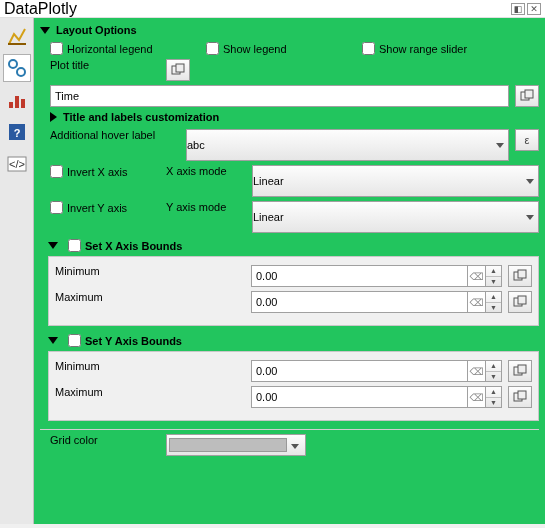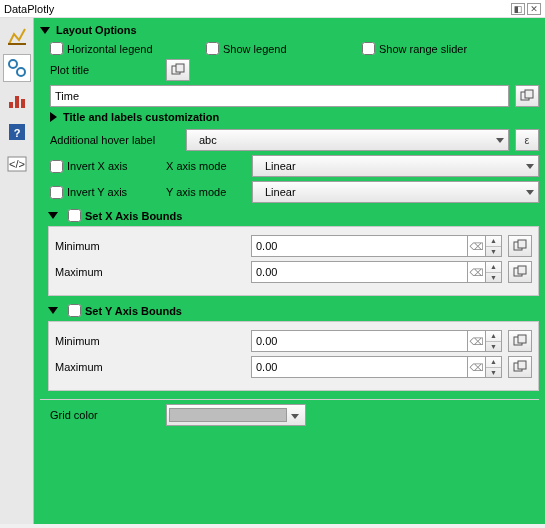--- a/index.html
+++ b/index.html
@@ -1,36 +1,36 @@
 <!DOCTYPE html>
 <html><head>
 <meta charset="utf-8">
 <style>
 *{box-sizing:border-box;font-family:"Segoe UI",Tahoma,sans-serif;font-size:11px;margin:0;padding:0}
 body{background:#f0f0f0;width:545px;height:528px;overflow:hidden}
 .titlebar{height:18px;display:flex;align-items:center;padding:0 4px;background:#fff;border-bottom:1px solid #e0e0e0}
-.titlebar .title{flex:1;font-size:11px;color:#000}
+.titlebar .title{flex:1;font-size:16px;color:#000}
 .titlebar .winbtn{width:14px;height:12px;margin-left:2px;display:flex;align-items:center;justify-content:center;border:1px solid #999;font-size:9px;color:#555;background:#fff}
 .mainrow{display:flex;height:506px}
 .sidebar{width:34px;background:#e8e8e8;border-right:1px solid #c0c0c0;display:flex;flex-direction:column;align-items:center;padding-top:4px;gap:4px}
 .sidebar .sbtn{width:28px;height:28px;display:flex;align-items:center;justify-content:center;border:1px solid transparent}
 .sidebar .sbtn.active{background:#fff;border:1px solid #b0b0b0}
 .content{flex:1;background:#22c55e;padding:4px 6px;overflow-y:auto}
 .section-hdr{display:flex;align-items:center;font-weight:bold;font-size:12px;color:#000;margin:2px 0 6px 0}
 .tri{display:inline-block;width:0;height:0;margin-right:6px}
 .tri.down{border-left:5px solid transparent;border-right:5px solid transparent;border-top:7px solid #000}
 .tri.right{border-top:5px solid transparent;border-bottom:5px solid transparent;border-left:7px solid #000}
 .chkrow{display:flex;align-items:center;gap:6px;margin:2px 0 4px 10px}
 .chkgroup{display:flex;align-items:center;gap:4px}
 input[type=checkbox]{width:13px;height:13px;accent-color:#555}
-.formrow{display:flex;align-items:center;margin:0 0 4px 10px;gap:6px}
+.formrow{display:flex;align-items:flex-start;margin:0 0 4px 10px;gap:6px}
 .lbl{width:110px;color:#000}
 .lbl2{width:80px;color:#000}
 .txt{flex:1;height:22px;border:1px solid #a0a0a0;background:#fff;padding:2px 4px;color:#000}
-.combo{flex:1;height:22px;border:1px solid #a0a0a0;background:linear-gradient(#fdfdfd,#e6e6e6);display:flex;align-items:center;padding:0 12px;position:relative;color:#000}
+.combo{flex:1;height:32px;border:1px solid #a0a0a0;background:linear-gradient(#fdfdfd,#e6e6e6);display:flex;align-items:center;padding:0 0;position:relative;color:#000}
 .combo .arrow{position:absolute;right:4px;width:0;height:0;border-left:4px solid transparent;border-right:4px solid transparent;border-top:5px solid #555}
 .iconbtn{width:24px;height:22px;border:1px solid #a0a0a0;background:linear-gradient(#fdfdfd,#e6e6e6);display:flex;align-items:center;justify-content:center;flex-shrink:0;color:#444}
 .iconbtn.gold{color:#d4a017;font-weight:bold}
 .subsection{margin-left:8px;margin-top:6px}
 .subhdr{display:flex;align-items:center;font-weight:bold;font-size:12px;margin-bottom:4px}
 .subhdr input[type=checkbox]{margin:0 4px 0 4px}
 .boundsbox{border:1px solid #c8c8c8;padding:8px 6px;margin-bottom:8px;background:#f0f0f0}
 .spinwrap{display:flex;flex:1}
 .spinput{flex:1;height:22px;border:1px solid #a0a0a0;background:#fff;padding:2px 4px;text-align:left;color:#000}
 .clearx{width:18px;height:22px;border:1px solid #a0a0a0;border-left:none;background:#fff;display:flex;align-items:center;justify-content:center;color:#888;font-size:10px}

